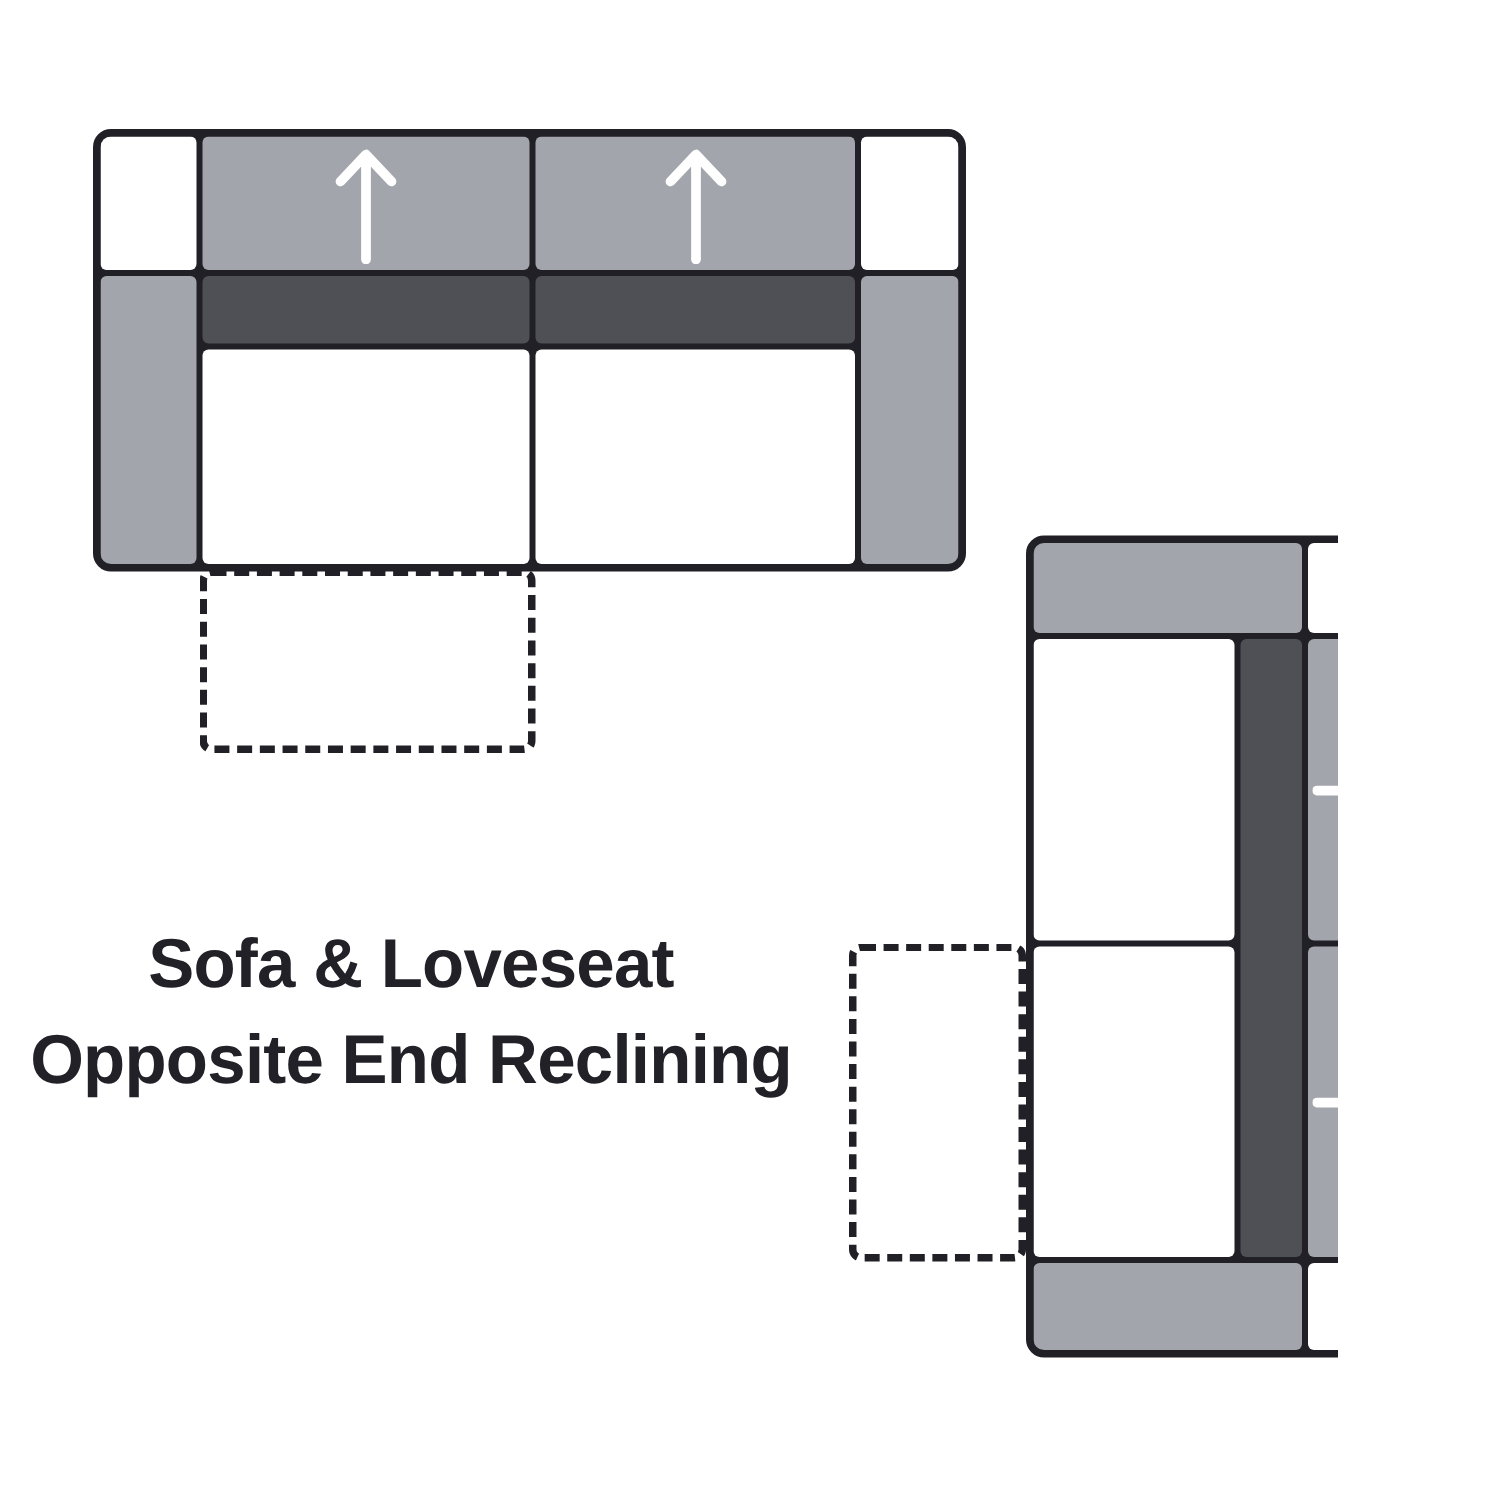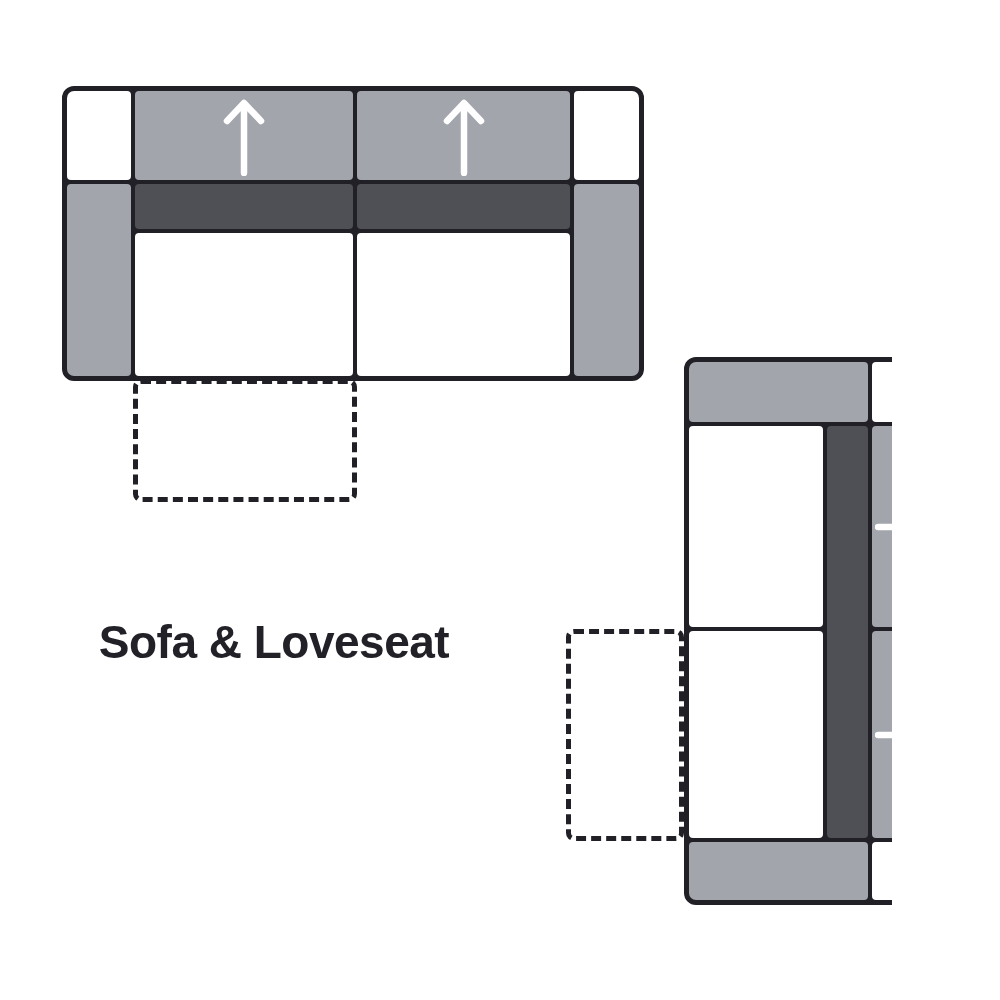--- a/index.html
+++ b/index.html
@@ -78,15 +78,16 @@
       </svg>
     </div>
     <div class="cell cushion" style="left:0;top:480px;width:179px;height:58px;"></div>
     <div class="cell seat" style="left:183px;top:480px;width:86px;height:58px;"></div>
   </div>
 
   <div class="dashed" style="left:566px;top:629px;width:118px;height:212px;"></div>
 
   <div class="caption">
     <div>Sofa &amp; Loveseat</div>
+    <div>Opposite End Reclining</div>
   </div>
 
 </div>
 
 </body></html>

